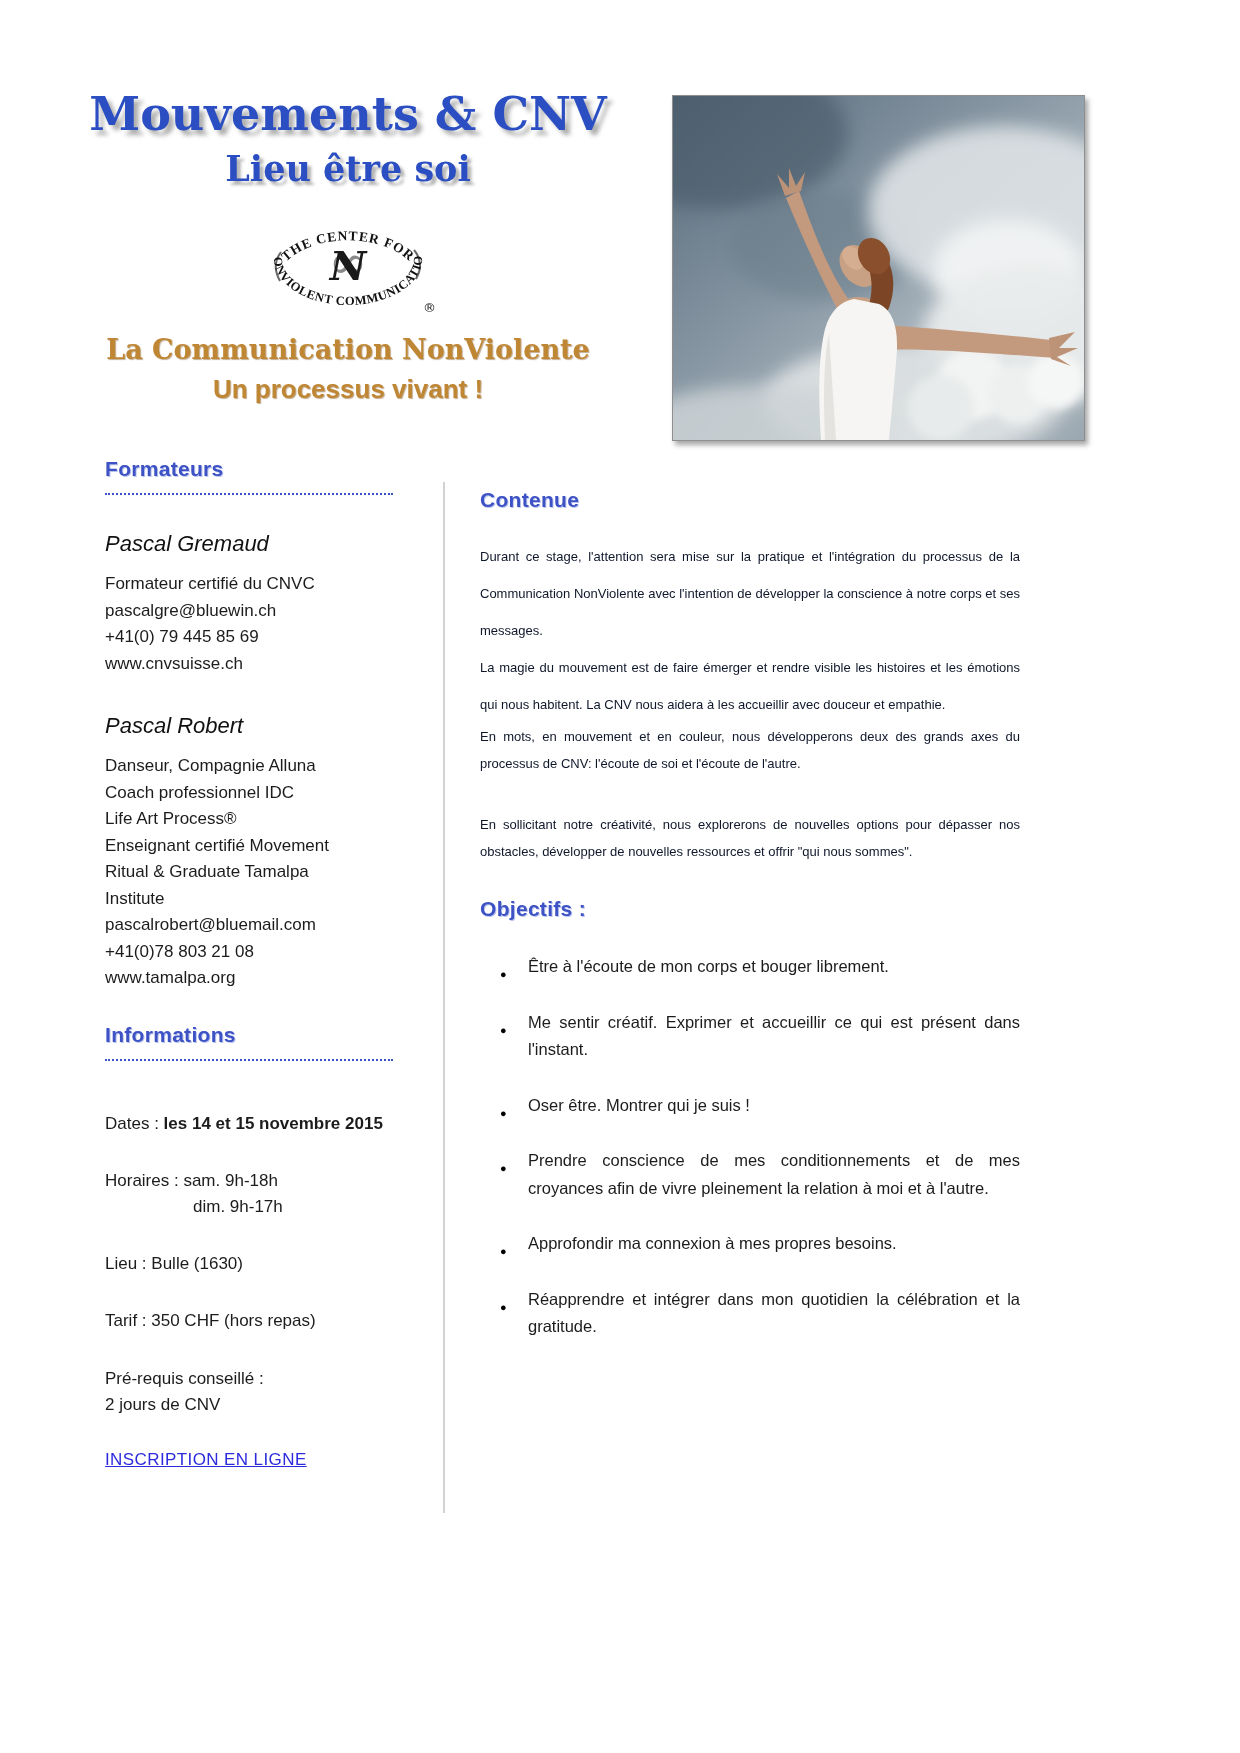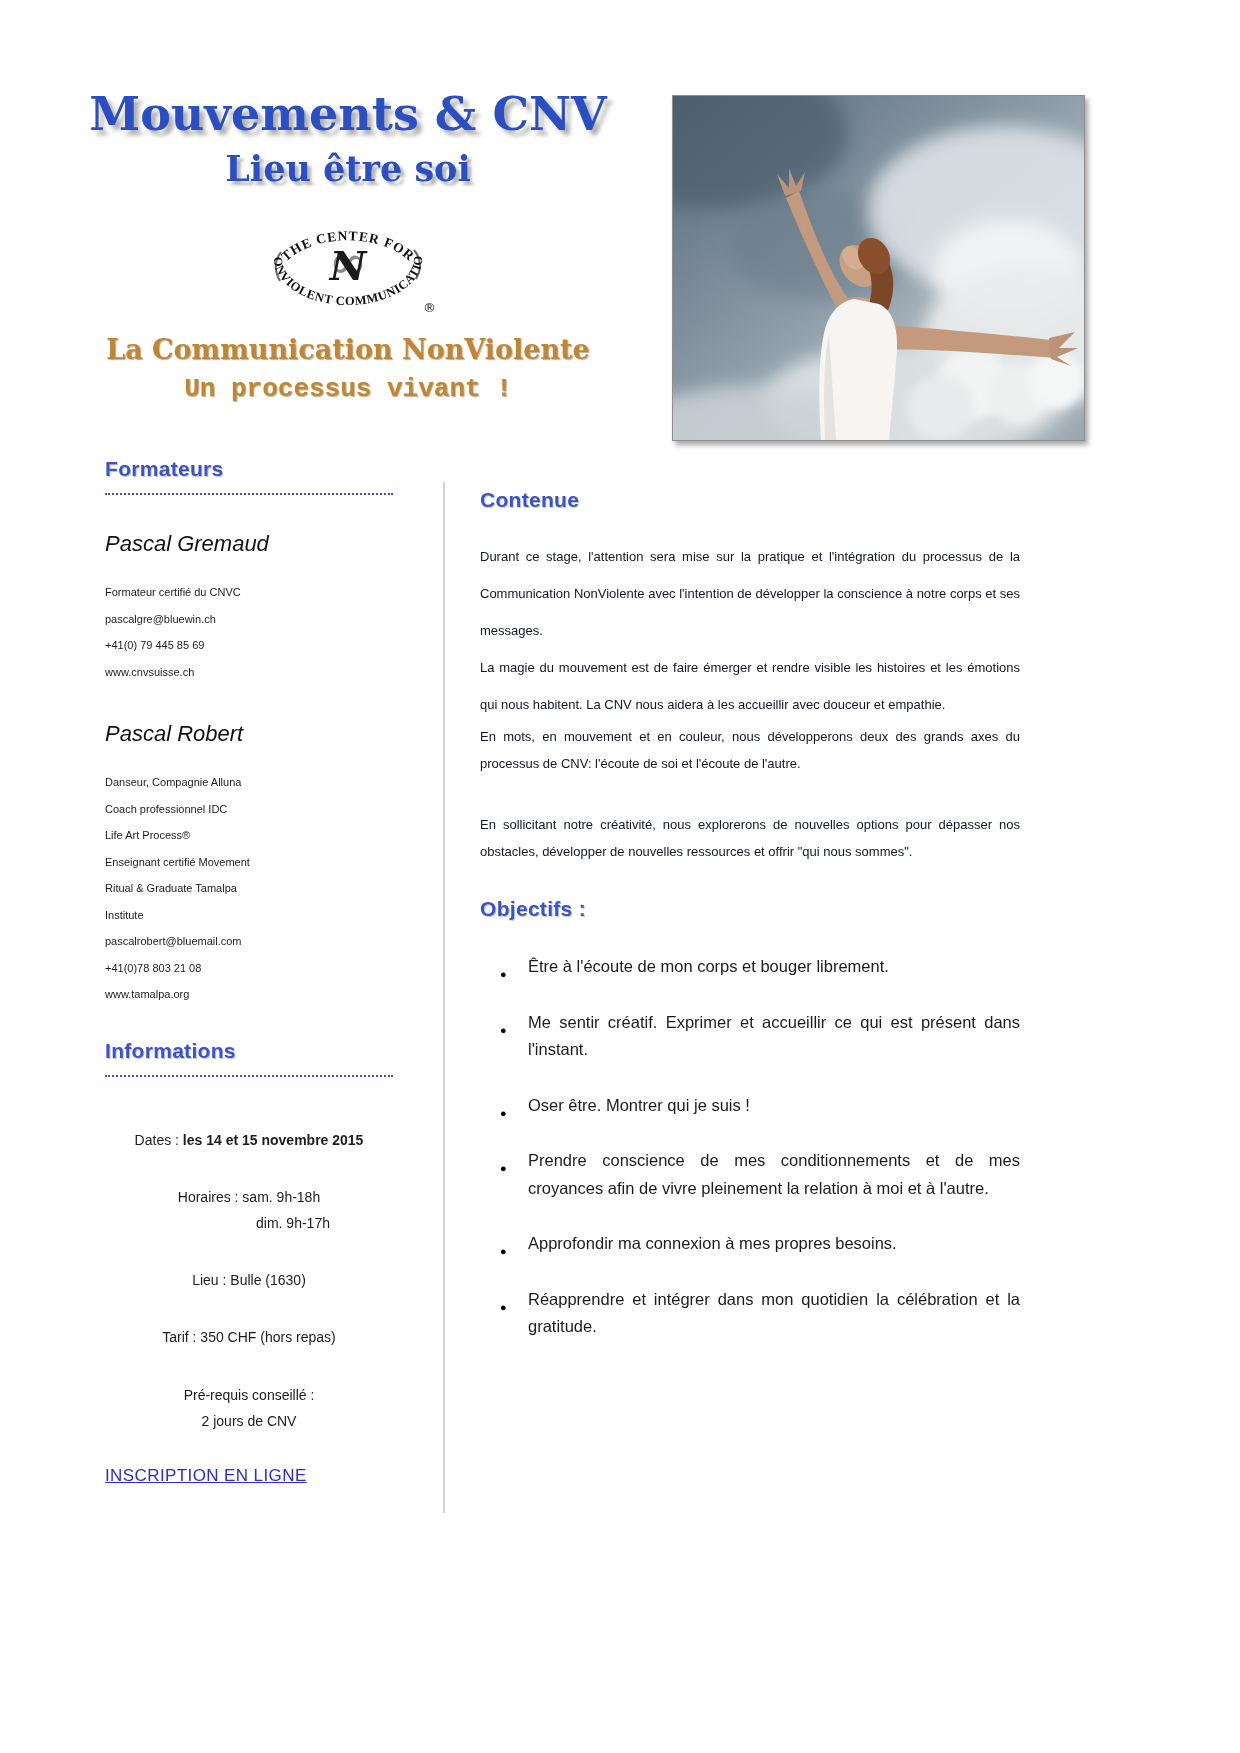--- a/index.html
+++ b/index.html
@@ -10,42 +10,42 @@
   .title-block{position:absolute;left:88px;top:84px;width:520px;text-align:center;}
   .main-title{margin:0;font-family:"DejaVu Serif","Liberation Serif",serif;font-weight:bold;
               font-size:46px;line-height:60px;color:#2b4fc3;
               text-shadow:5px 5px 4px rgba(110,110,110,.55);}
   .sub-title{margin:2px 0 0 0;font-family:"DejaVu Serif","Liberation Serif",serif;font-weight:bold;
              font-size:35px;line-height:46px;color:#2b4fc3;
              text-shadow:4px 4px 3px rgba(110,110,110,.5);}
   .logo-wrap{margin:20px auto 0;width:176px;height:106px;}
   .tagline1{margin:16px 0 0 0;font-family:"DejaVu Serif","Liberation Serif",serif;font-weight:bold;
             font-size:27px;color:#bf8634;text-shadow:1px 1px 1px rgba(120,72,12,.45);}
-  .tagline2{margin:9px 0 0 0;font-family:Liberation Mono, monospace;font-weight:bold;
+  .tagline2{margin:9px 0 0 0;font-family:Liberation Sans, sans-serif;font-weight:bold;
             font-size:26px;color:#bf8634;text-shadow:1px 1px 1px rgba(120,72,12,.45);}
 
   .photo{position:absolute;left:672px;top:95px;width:411px;height:344px;
          border:1px solid #8f8f8f;box-shadow:3px 4px 5px rgba(0,0,0,.35);background:#8b9aa6;}
   .photo svg{display:block;width:100%;height:100%;}
 
   
   .divider{position:absolute;left:443px;top:482px;width:2px;height:1188px;background:#d2d2d2;}
 
   .left-col{position:absolute;left:105px;top:457px;width:288px;}
   .right-col{position:absolute;left:480px;top:488px;width:540px;}
 
   .section-head{margin:0;font-size:21px;font-weight:bold;color:#3d52c4;
                 text-shadow:1px 1px 0 rgba(120,140,220,.5);letter-spacing:.3px;}
   .dotted-rule{margin-top:12px;border:0;border-bottom:2px dotted #3d52c4;height:0;}
 
   .trainer-name{font-style:italic;font-size:22px;margin-top:36px;color:#111;}
-  .trainer-details{margin-top:22px;font-size:11px;line-height:26.5px;}
+  .trainer-details{margin-top:14px;font-size:17px;line-height:26.5px;}
   .trainer-details div{white-space:nowrap;}
 
-  .info-line{font-size:14px;line-height:26px;text-align:center;}
+  .info-line{font-size:17px;line-height:26px;}
   .mt48{margin-top:50px;} .mt30{margin-top:31px;} .mt32{margin-top:32px;}
   .indent{padding-left:88px;}
   .bold{font-weight:bold;}
 
   .online-link{display:inline-block;margin-top:32px;font-size:17px;letter-spacing:.4px;
                color:#2b2bdd;text-decoration:underline;}
 
   
   .para{margin:0;text-align:justify;font-size:13px;color:#0f172a;}
   .para.wide{line-height:37px;}

